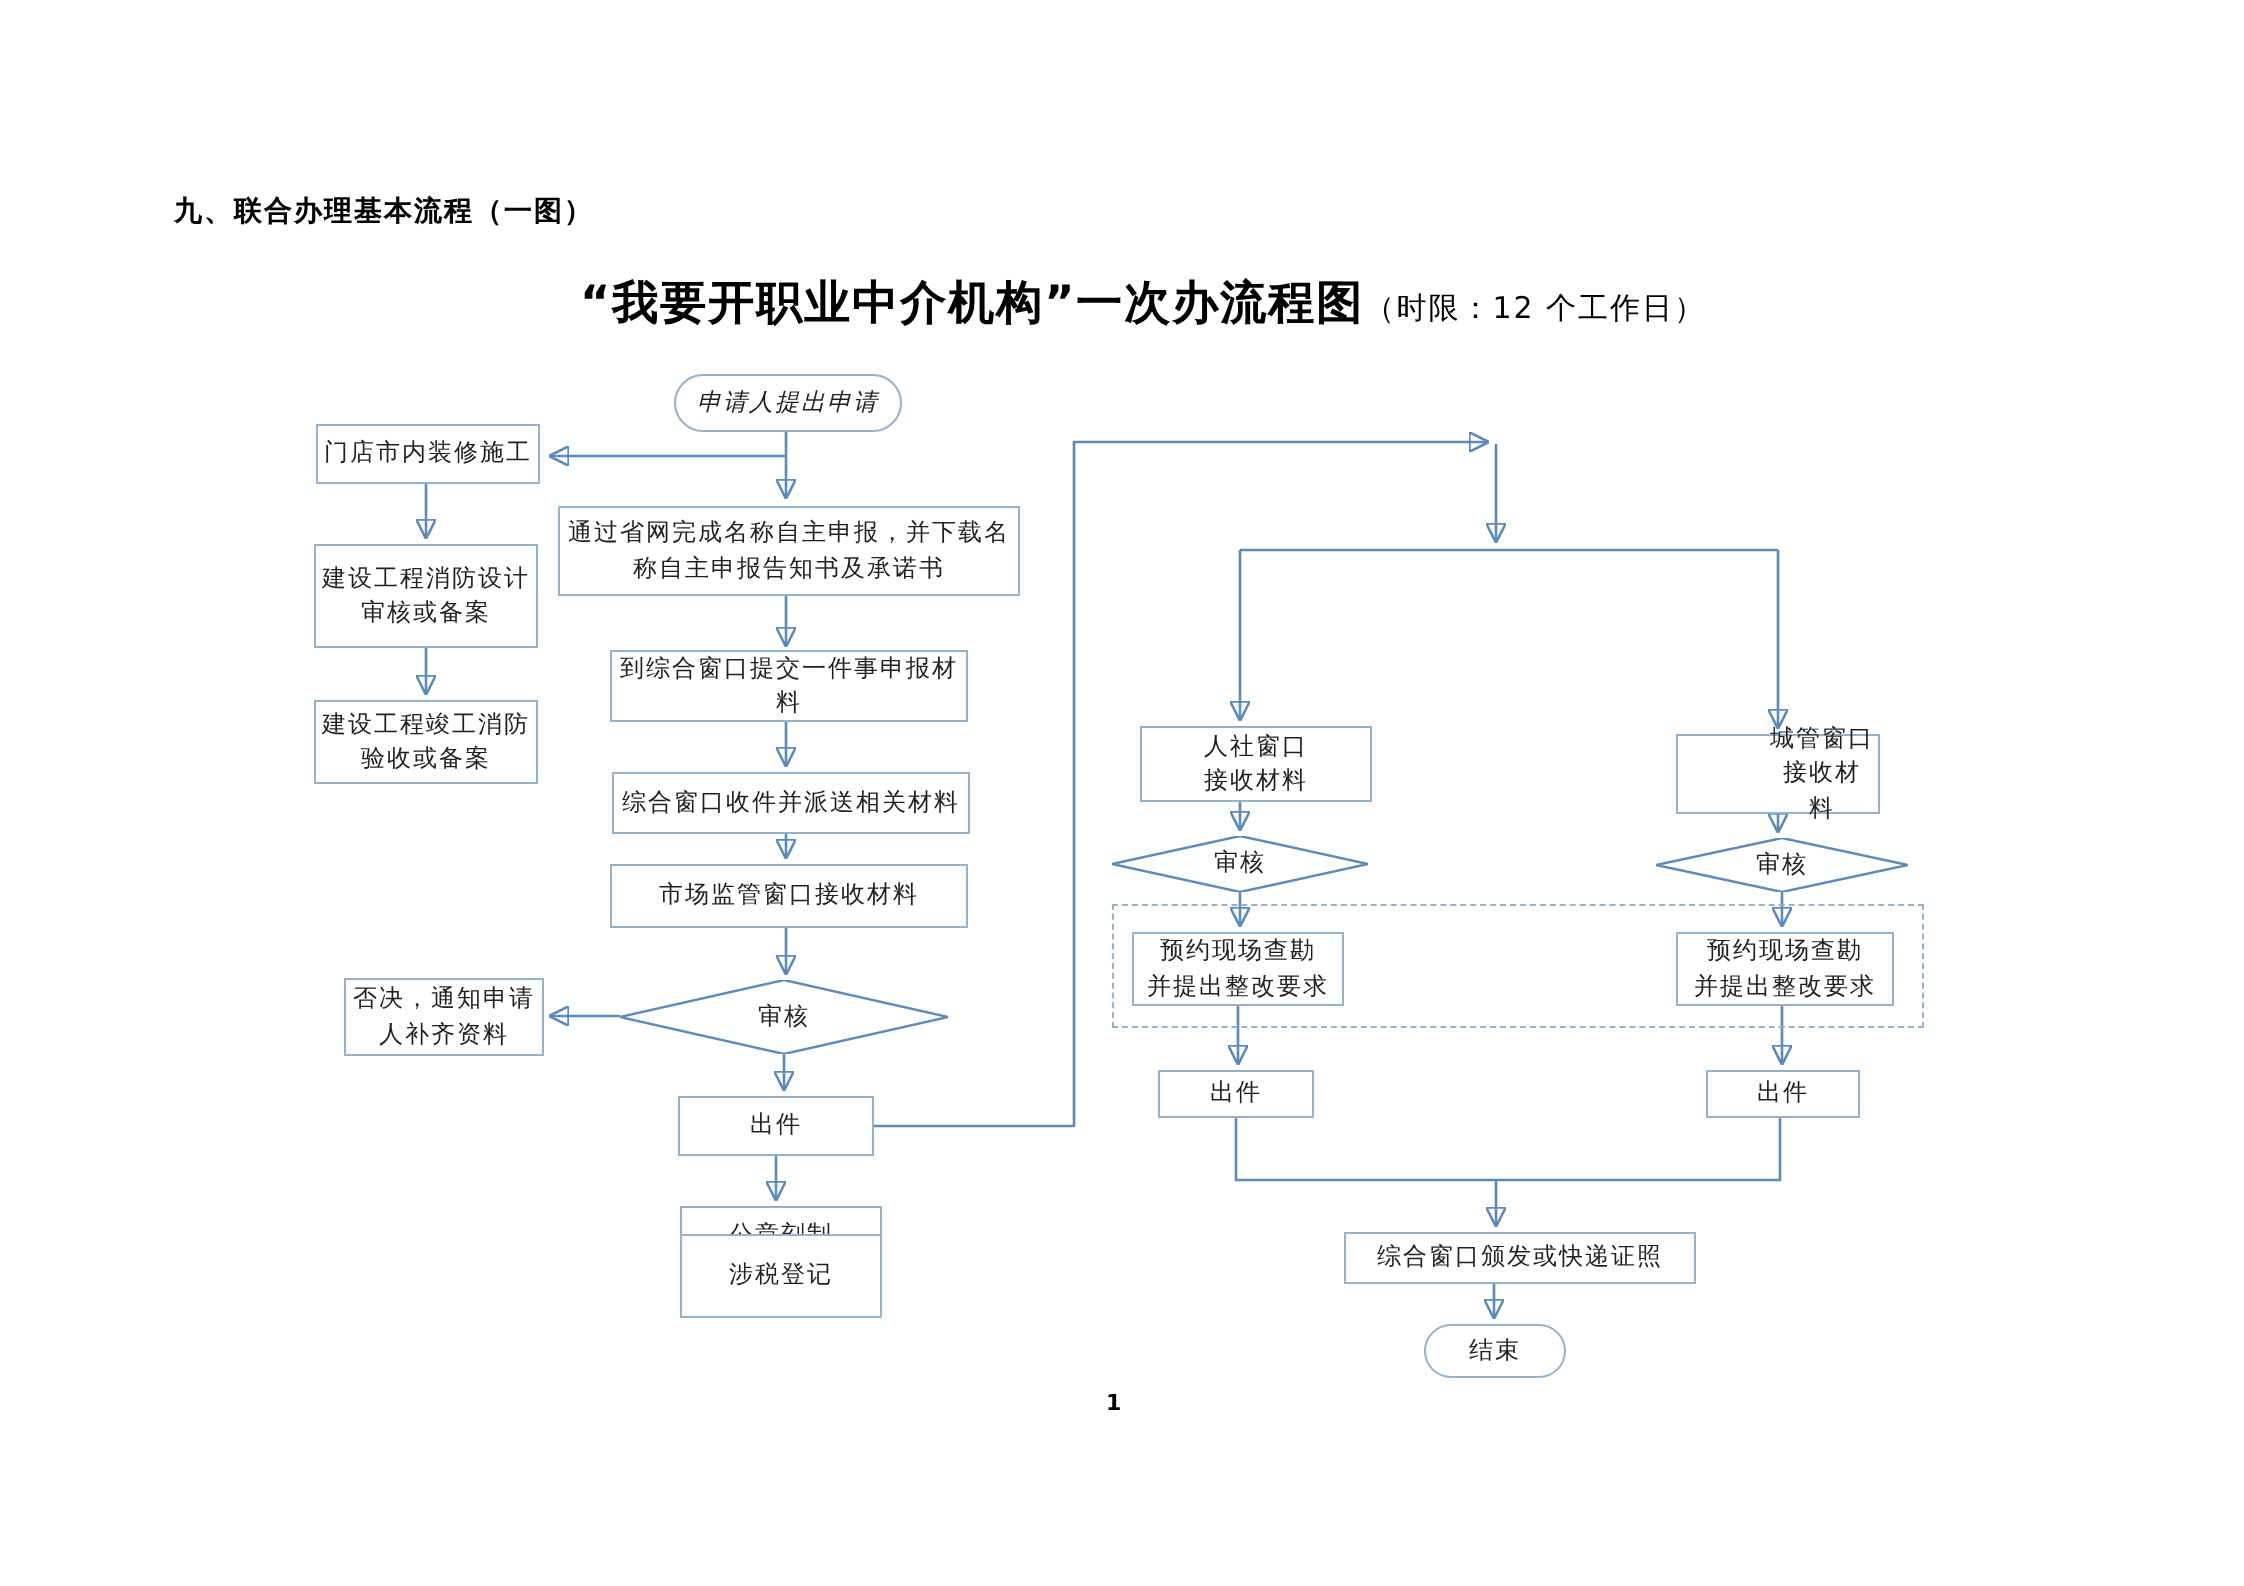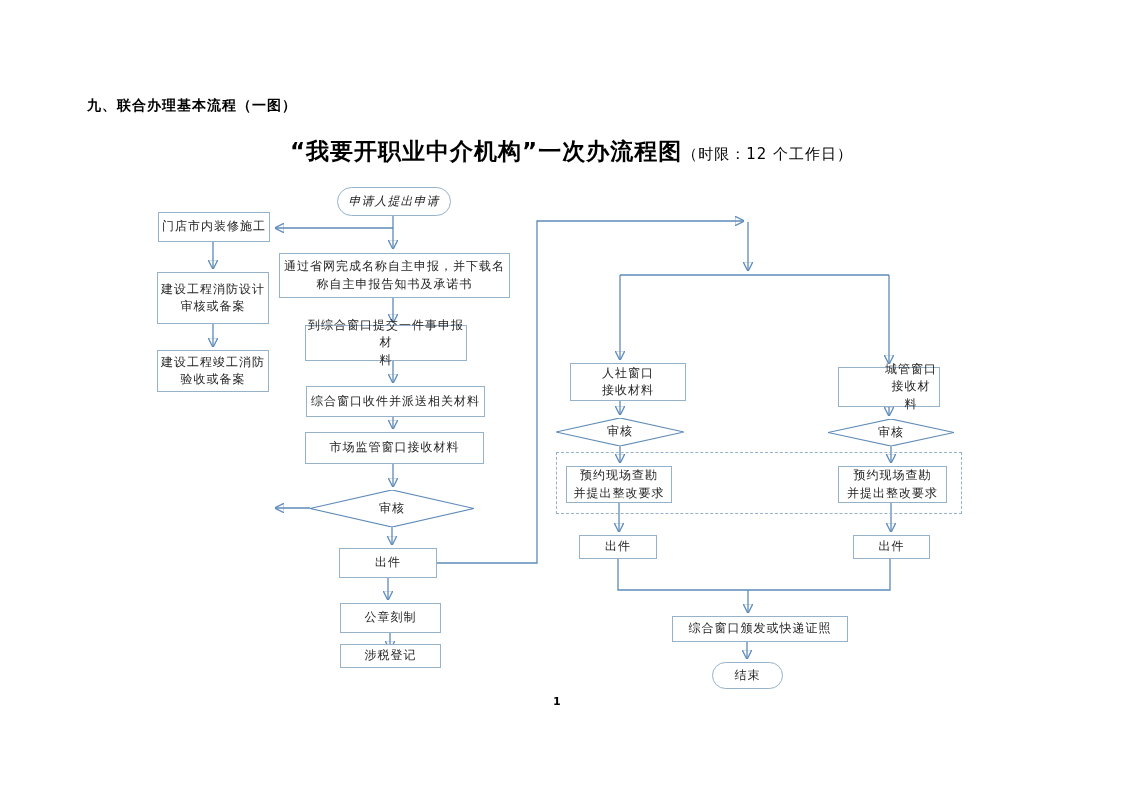--- a/index.html
+++ b/index.html
@@ -181,40 +181,42 @@
 
   <div class="node box" style="left:157px; top:272px; width:112px; height:52px;"><span>建设工程消防设计
 审核或备案</span></div>
 
   <div class="node box" style="left:279px; top:253px; width:231px; height:45px;"><span>通过省网完成名称自主申报，并下载名
 称自主申报告知书及承诺书</span></div>
 
   <div class="node box" style="left:157px; top:350px; width:112px; height:42px;"><span>建设工程竣工消防
 验收或备案</span></div>
 
-  <div class="node box" style="left:305px; top:325px; width:162px; height:36px;align-items:center;"><span>到综合窗口提交一件事申报材
+  <div class="node box" style="left:305px; top:325px; width:179px; height:36px;align-items:center;"><span>到综合窗口提交一件事申报材
 料</span></div>
 
   <div class="node box" style="left:306px; top:386px; width:179px; height:31px;"><span>综合窗口收件并派送相关材料</span></div>
 
   <div class="node box" style="left:305px; top:432px; width:179px; height:32px;"><span>市场监管窗口接收材料</span></div>
 
   <div class="node diamond" style="left:310px; top:490px; width:164px; height:37px;">
     <svg viewBox="0 0 100 40" preserveAspectRatio="none">
         <polygon points="0,20 50,0 100,20 50,40"></polygon>
       </svg>
     <span>审核</span>
   </div>
 
+  <div class="node box" style="left:172px; top:489px; width:100px; height:39px;"><span>否决，通知申请
+人补齐资料</span></div>
 
   <div class="node box" style="left:339px; top:548px; width:98px; height:30px;"><span>出件</span></div>
 
   <div class="node box" style="left:340px; top:603px; width:101px; height:30px;"><span>公章刻制</span></div>
 
-  <div class="node box" style="left:340px; top:644px; width:101px; height:24px;"><span>涉税登记</span></div>
+  <div class="node box" style="left:340px; top:617px; width:101px; height:42px;"><span>涉税登记</span></div>
 
   <div class="node box" style="left:570px; top:363px; width:116px; height:38px;"><span>人社窗口
 接收材料</span></div>
 
   <div class="node diamond" style="left:556px; top:418px; width:128px; height:28px;">
     <svg viewBox="0 0 100 40" preserveAspectRatio="none">
         <polygon points="0,20 50,0 100,20 50,40"></polygon>
       </svg>
     <span>审核</span>
   </div>

